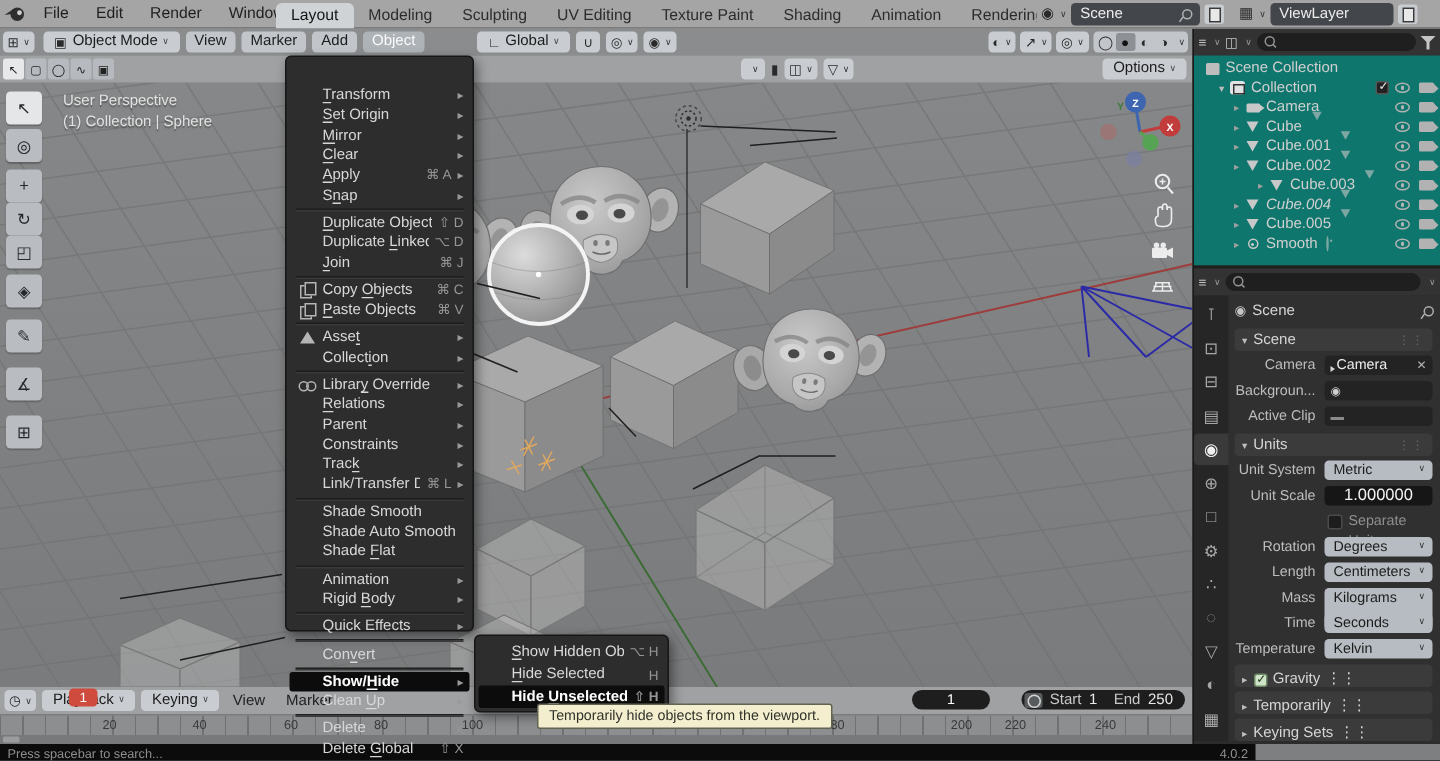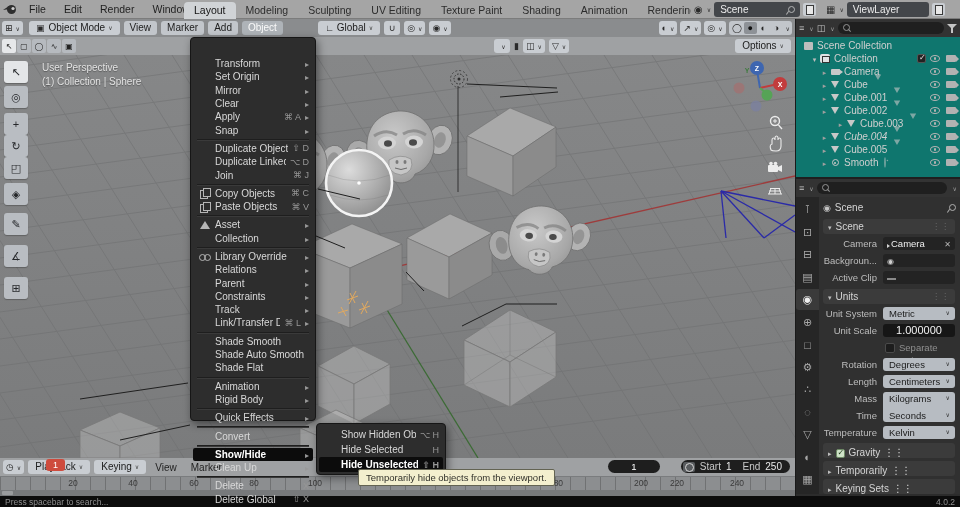--- a/index.html
+++ b/index.html
@@ -168,21 +168,21 @@
   .pf-ico-camera { width:8px; height:5px; background:#d5d5d5; border-radius:1px; position:relative; flex:none; }
   .pf-ico-camera::before { content:""; position:absolute; right:-3px; top:0; border-top:2.5px solid transparent; border-bottom:2.5px solid transparent; border-left:3px solid #d5d5d5; }
   .pf-ico-scene::before { content:"\25C9"; font-size:8px; color:#cfcfcf; }
   .pf-ico-clip { width:9px; height:7px; background:#cfcfcf; border-radius:1px; position:relative; flex:none; }
   .pf-ico-clip::before { content:""; position:absolute; left:0; top:0; width:9px; height:2px; background:#8a8a8a; }
   .collapsed-sec { height:15px; background:#3b3b3b; border-radius:3px; margin-top:3px; display:flex; align-items:flex-end; color:#d5d5d5; font-size:10px; gap:4px; padding:0 5px; }
   .gcheck { width:9px; height:9px; background:#cfe3c8; border:1px solid #6e8a66; border-radius:2px; position:relative; }
   .gcheck::after { content:"\2713"; position:absolute; left:1px; top:-2.5px; color:#203a1c; font-size:8px; }
 
   
-  #statusbar { position:absolute; left:0; top:496px; width:960px; height:11px; background:#0c0c0c; color:#8f8f8f; font-size:8.5px; display:flex; align-items:center; padding:0 5px; z-index:35; }
+  #statusbar { position:absolute; left:0; top:496px; width:837px; height:11px; background:#0c0c0c; color:#8f8f8f; font-size:8.5px; display:flex; align-items:center; padding:0 5px; z-index:35; }
   #statusbar .right { margin-left:auto; }
 
   .glyph { font-size:9px; color:#2a2a2a; }
 </style>
 </head>
 <body>
 
 <div id="app">
 
   <div id="topbar">

